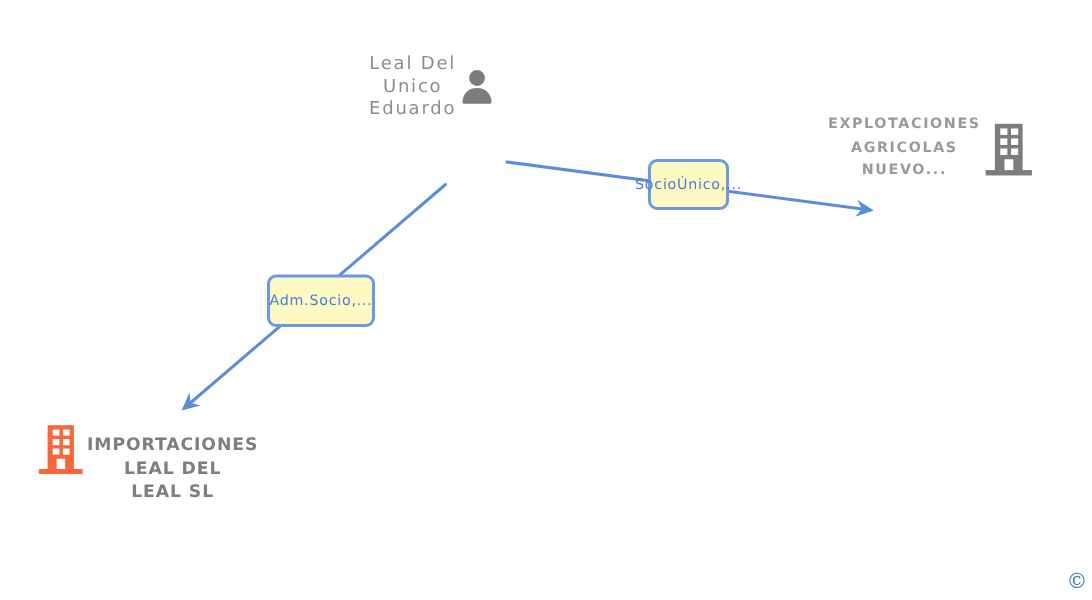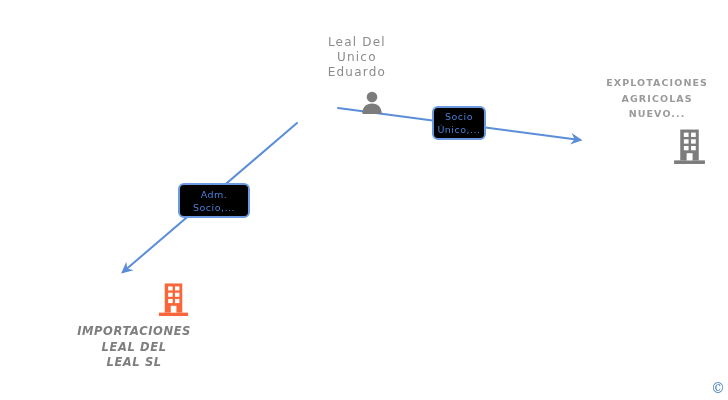--- a/index.html
+++ b/index.html
@@ -3,43 +3,43 @@
 <meta charset="utf-8">
 <style>
   html,body { margin:0; padding:0; }
   body {
     width:728px; height:400px; position:relative; overflow:hidden;
     background:#ffffff;
     font-family:"DejaVu Sans", "Liberation Sans", sans-serif;
   }
   #edge-layer { position:absolute; left:0; top:0; width:728px; height:400px; }
 
-  .node { position:absolute; display:flex; flex-direction:column; align-items:flex-end; text-align:center; cursor:pointer; }
+  .node { position:absolute; display:flex; flex-direction:row; align-items:flex-start; text-align:center; cursor:pointer; }
 
   
   #person-node { left:246px; top:35px; width:140px; }
   #person-node .node-text { font-size:12px; line-height:15px; letter-spacing:1.2px; color:#8c8c8c; }
   #person-node .node-icon { margin-top:10px; }
 
   
   #company-right { left:552px; top:75px; width:156px;font-weight:bold; }
   #company-right .node-text { font-size:9.5px; line-height:15.5px; letter-spacing:1.1px; color:#9a9a9a; }
   #company-right .node-icon { margin-top:6px; }
 
   
-  #company-left { left:41px; top:282px; width:150px;font-style:italic; }
+  #company-left { left:23px; top:282px; width:150px; }
   #company-left .node-text { margin-top:7px; font-size:11.5px; line-height:15.5px; letter-spacing:0.6px; color:#7e7e7e; font-weight:bold; }
 
   .node-text span { display:block; }
 
   .edge-label {
     position:absolute; box-sizing:border-box;
-    background:#000000; border:2px solid #6b9ae0; border-radius:6px;
+    background:#fef9c3; border:2px solid #6b9ae0; border-radius:6px;
     color:#4a7fd4; font-size:9.5px; line-height:13px; letter-spacing:0.5px;
-    display:flex; flex-direction:column; align-items:center; justify-content:center;
+    display:flex; flex-direction:row; align-items:center; justify-content:center;
     text-align:center; cursor:pointer;
   }
   #edge-label-socio { left:432px; top:106px; width:54px; height:34px; }
   #edge-label-adm   { left:178px; top:183px; width:72px; height:35px; }
 
   .gray-fill   { fill:#7c7c7c; }
   .orange-fill { fill:#f8663a; }
   .window      { fill:#ffffff; }
 
   #logo {

